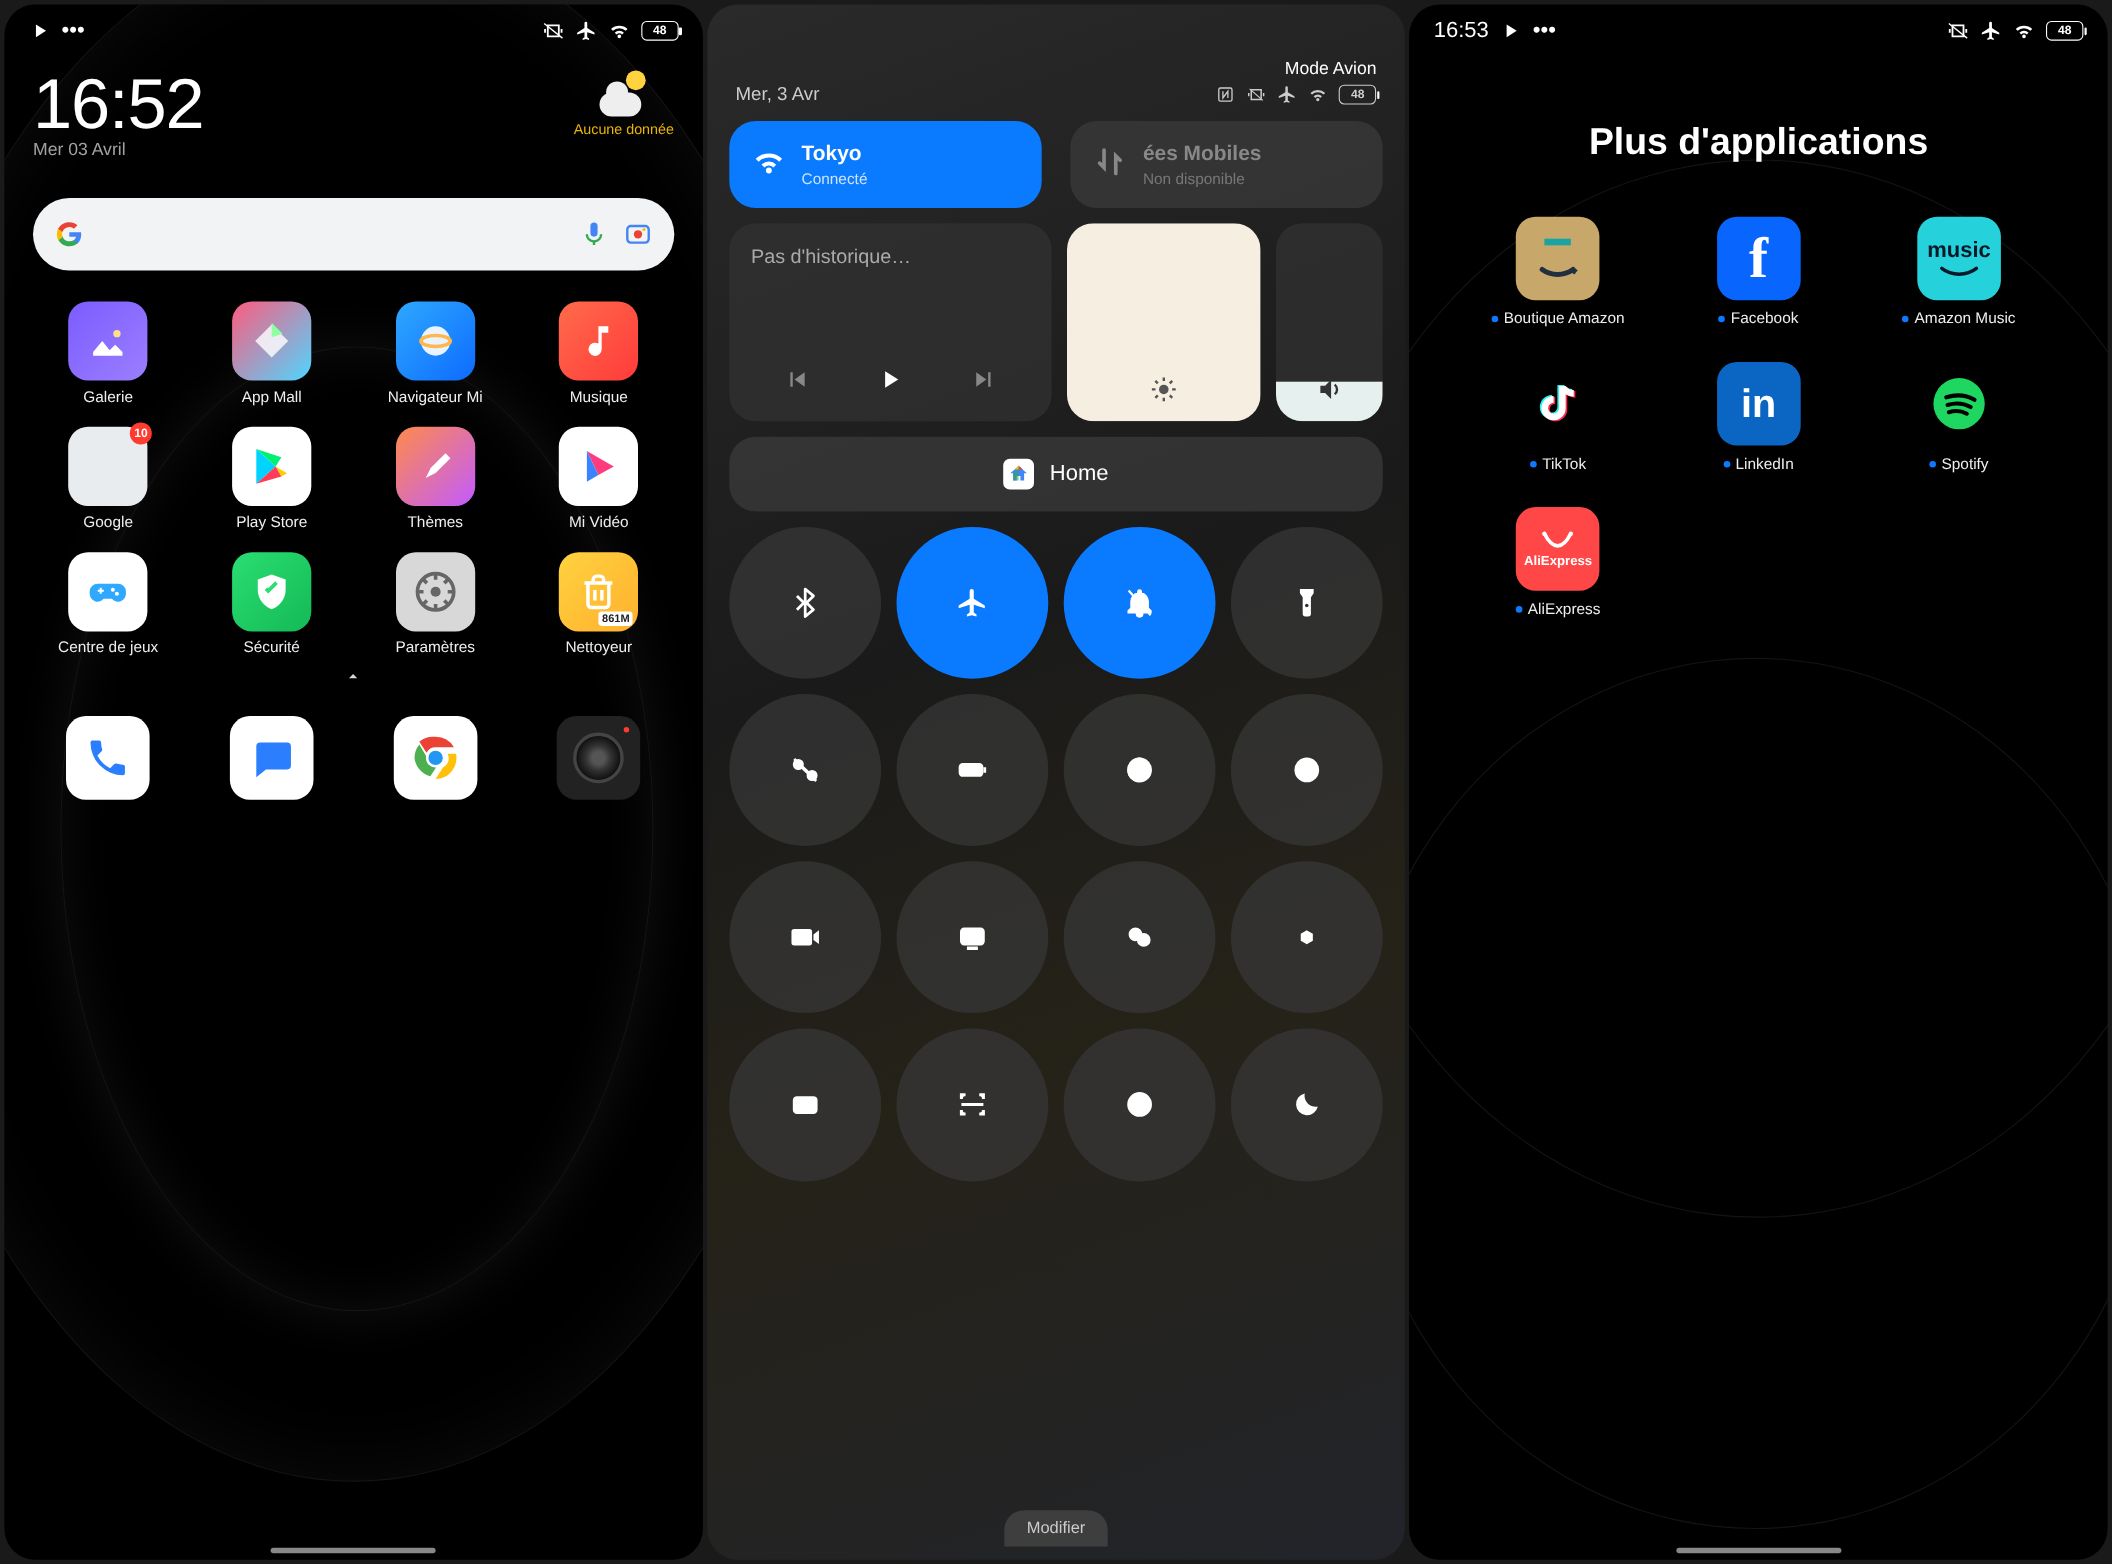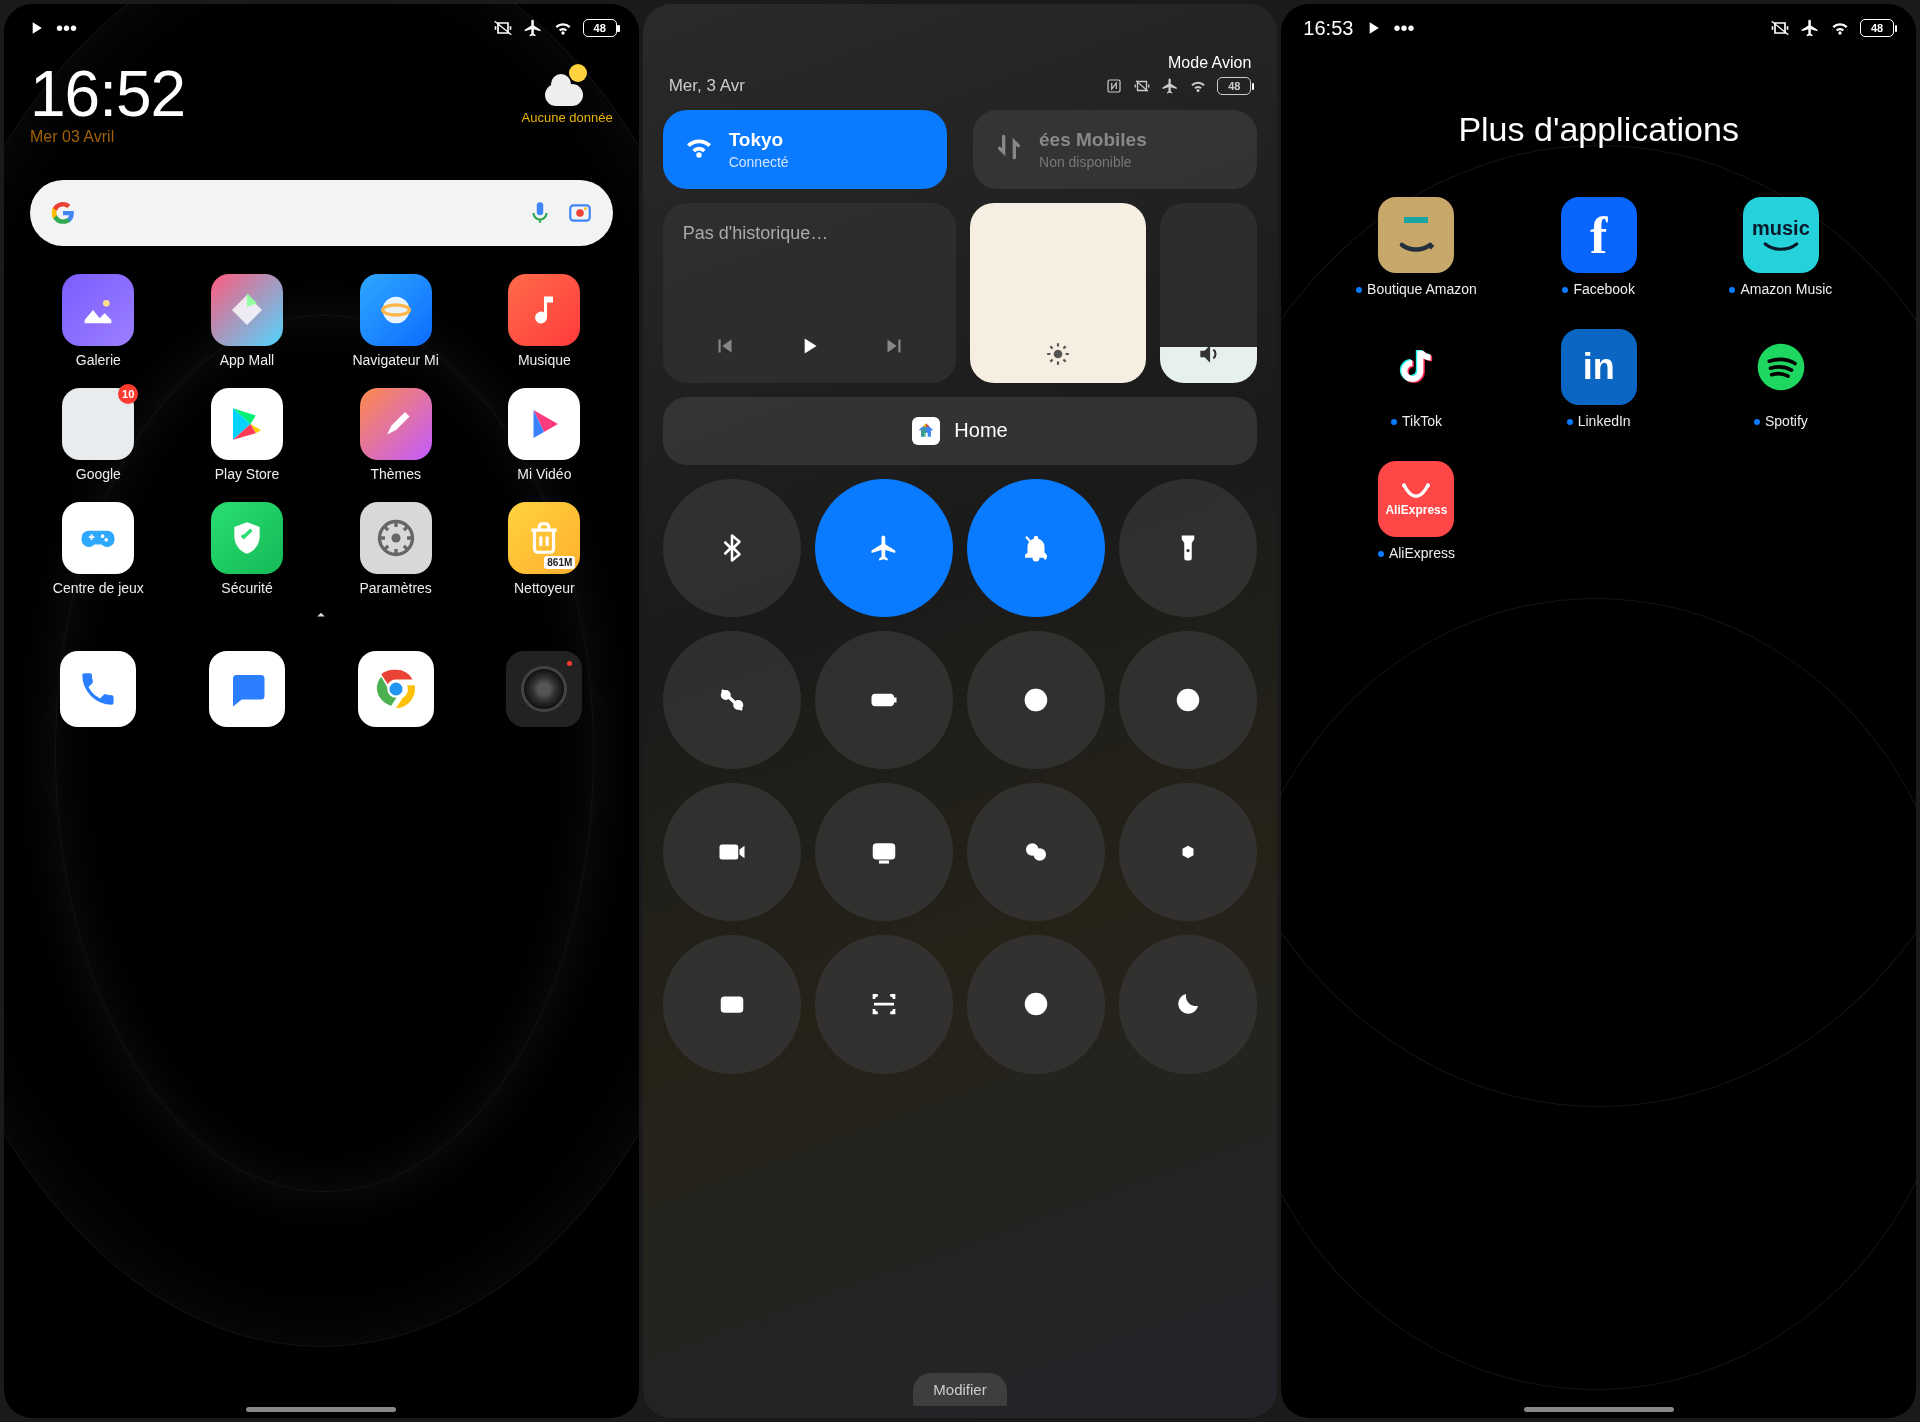--- a/index.html
+++ b/index.html
@@ -12,21 +12,21 @@
 .statusbar{display:flex;justify-content:space-between;align-items:center;padding:10px 22px 6px;font-size:20px;font-weight:500;position:relative;z-index:2;height:44px}
 .sb-left{display:flex;align-items:center;gap:10px}
 .sb-right{display:flex;align-items:center;gap:10px}
 .sb-icon{display:inline-flex;align-items:center}
 .sb-icon svg{width:20px;height:20px;fill:#fff}
 .batt{display:inline-flex;align-items:center;border:1.6px solid #fff;border-radius:5px;width:34px;height:18px;padding:1px 2px;position:relative;font-size:11px;font-weight:600;justify-content:center}
 .batt:after{content:"";position:absolute;right:-4px;top:5px;width:2.5px;height:7px;background:#fff;border-radius:1px}
 
 .home-top{display:flex;justify-content:space-between;padding:14px 26px 8px;position:relative;z-index:2}
 .clock-lg{font-size:64px;font-weight:300;letter-spacing:-1px;line-height:1}
-.clock-date{font-size:16px;color:#a16207;margin-top:2px}
+.clock-date{font-size:16px;color:#a3a3a3;margin-top:2px}
 .weather{text-align:center}
 .weather-ico{width:44px;height:44px;margin:0 auto 4px;position:relative}
 .weather-ico .cloud{position:absolute;width:38px;height:22px;background:#eee;border-radius:12px;bottom:0;left:0}
 .weather-ico .cloud:before{content:"";position:absolute;width:20px;height:20px;background:#eee;border-radius:50%;top:-10px;left:6px}
 .weather-ico .sun{position:absolute;width:18px;height:18px;background:#ffd23f;border-radius:50%;top:2px;right:2px}
 .weather-txt{font-size:13px;color:#eab308}
 .search{margin:26px 26px 0;height:66px;background:#f1f3f4;border-radius:34px;display:flex;align-items:center;padding:0 20px;gap:14px;z-index:2;position:relative}
 .g-logo{width:26px;height:26px;display:flex;font-weight:bold;font-size:22px}
 .search-spacer{flex:1}
 .mic,.lens{width:26px;height:26px}
@@ -75,21 +75,21 @@
 .vol-wrap svg{fill:#333}
 .home-pill{background:rgba(60,60,60,.72);border-radius:24px;padding:20px;display:flex;align-items:center;justify-content:center;gap:14px;font-size:20px;font-weight:500}
 .home-pill-ico{width:28px;height:28px;background:#fff;border-radius:6px;display:flex;align-items:center;justify-content:center}
 .cc-grid{display:grid;grid-template-columns:repeat(4,1fr);gap:14px}
 .cbtn{width:100%;aspect-ratio:1;background:rgba(55,55,55,.75);border-radius:50%;display:flex;align-items:center;justify-content:center}
 .cbtn.active{background:#0a7aff}
 .cbtn svg{width:30px;height:30px;fill:#fff}
 .cc-foot{text-align:center;padding:12px;position:absolute;bottom:0;left:0;right:0}
 .cc-foot-txt{display:inline-block;background:rgba(80,80,80,.6);padding:8px 20px;border-radius:18px 18px 0 0;font-size:15px;color:#ccc}
 
-.folder-title{text-align:center;font-size:34px;font-weight:400;margin:62px 0 48px;position:relative;z-index:2}
+.folder-title{text-align:center;font-size:34px;font-weight:700;margin:62px 0 48px;position:relative;z-index:2}
 .fgrid{display:grid;grid-template-columns:repeat(3,1fr);gap:32px 0;padding:0 44px;position:relative;z-index:2}
 .fapp{display:flex;flex-direction:column;align-items:center;gap:8px}
 .fico{width:76px;height:76px;border-radius:18px;display:flex;align-items:center;justify-content:center;font-size:36px;color:#fff;font-weight:bold}
 .flbl{font-size:14px;color:#eee;text-align:center;display:flex;align-items:flex-start;gap:5px}
 .flbl:before{content:"";width:6px;height:6px;border-radius:50%;background:#0a7aff;margin-top:6px;flex-shrink:0}
 .r3b{width:130%;height:68%;left:-15%;top:10%}
 .r3c{width:115%;height:56%;left:-8%;top:42%}
 </style>
 </head>
 <body>

